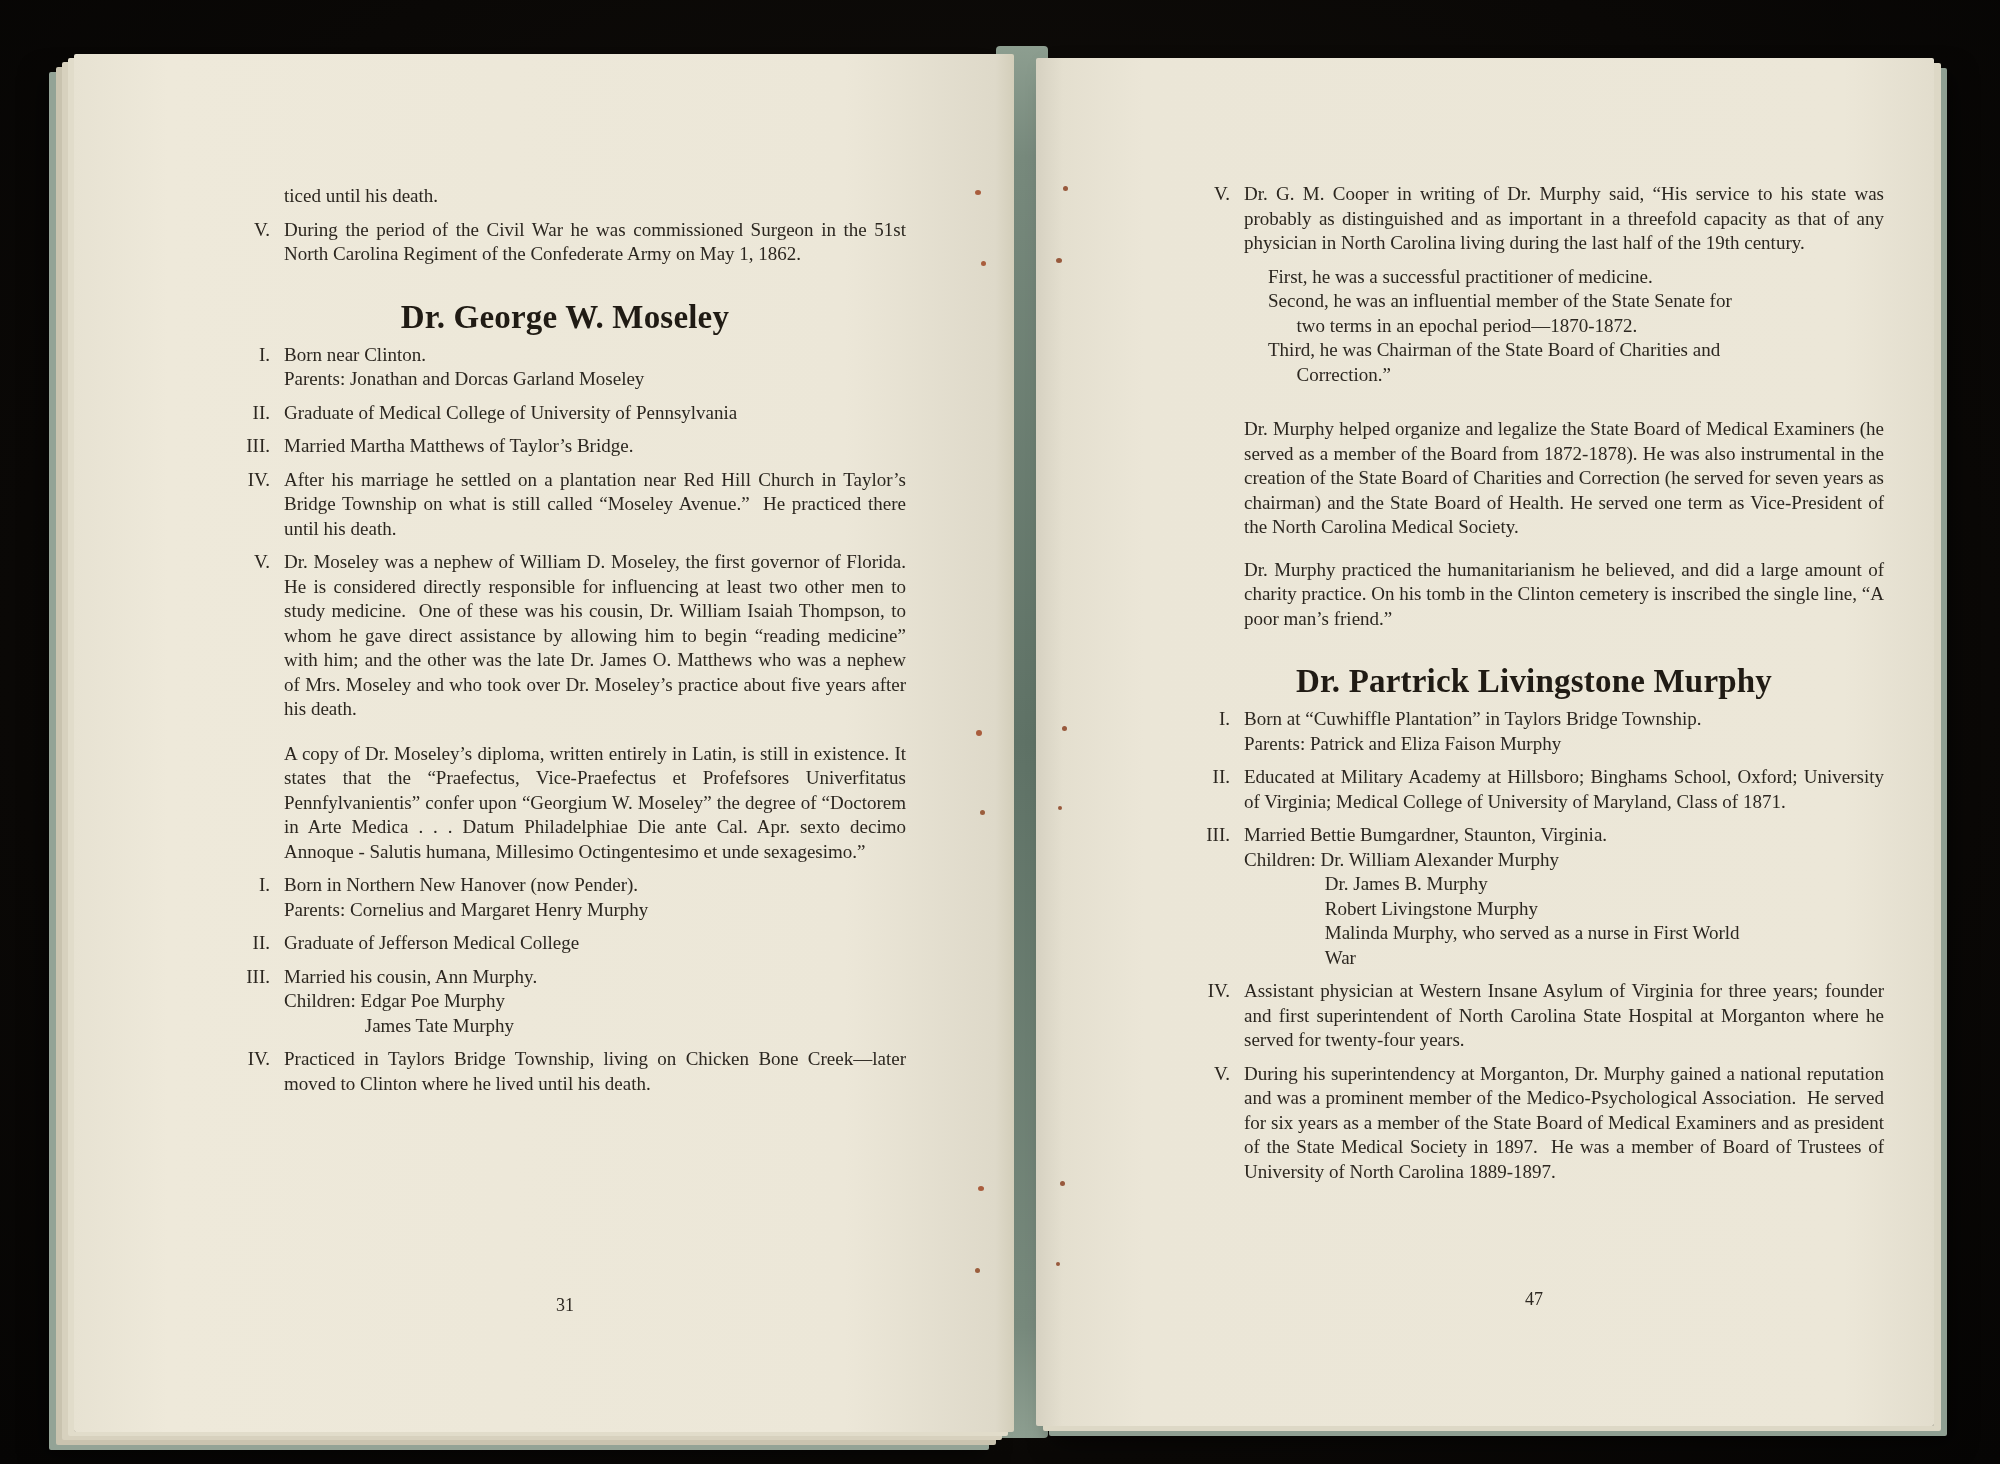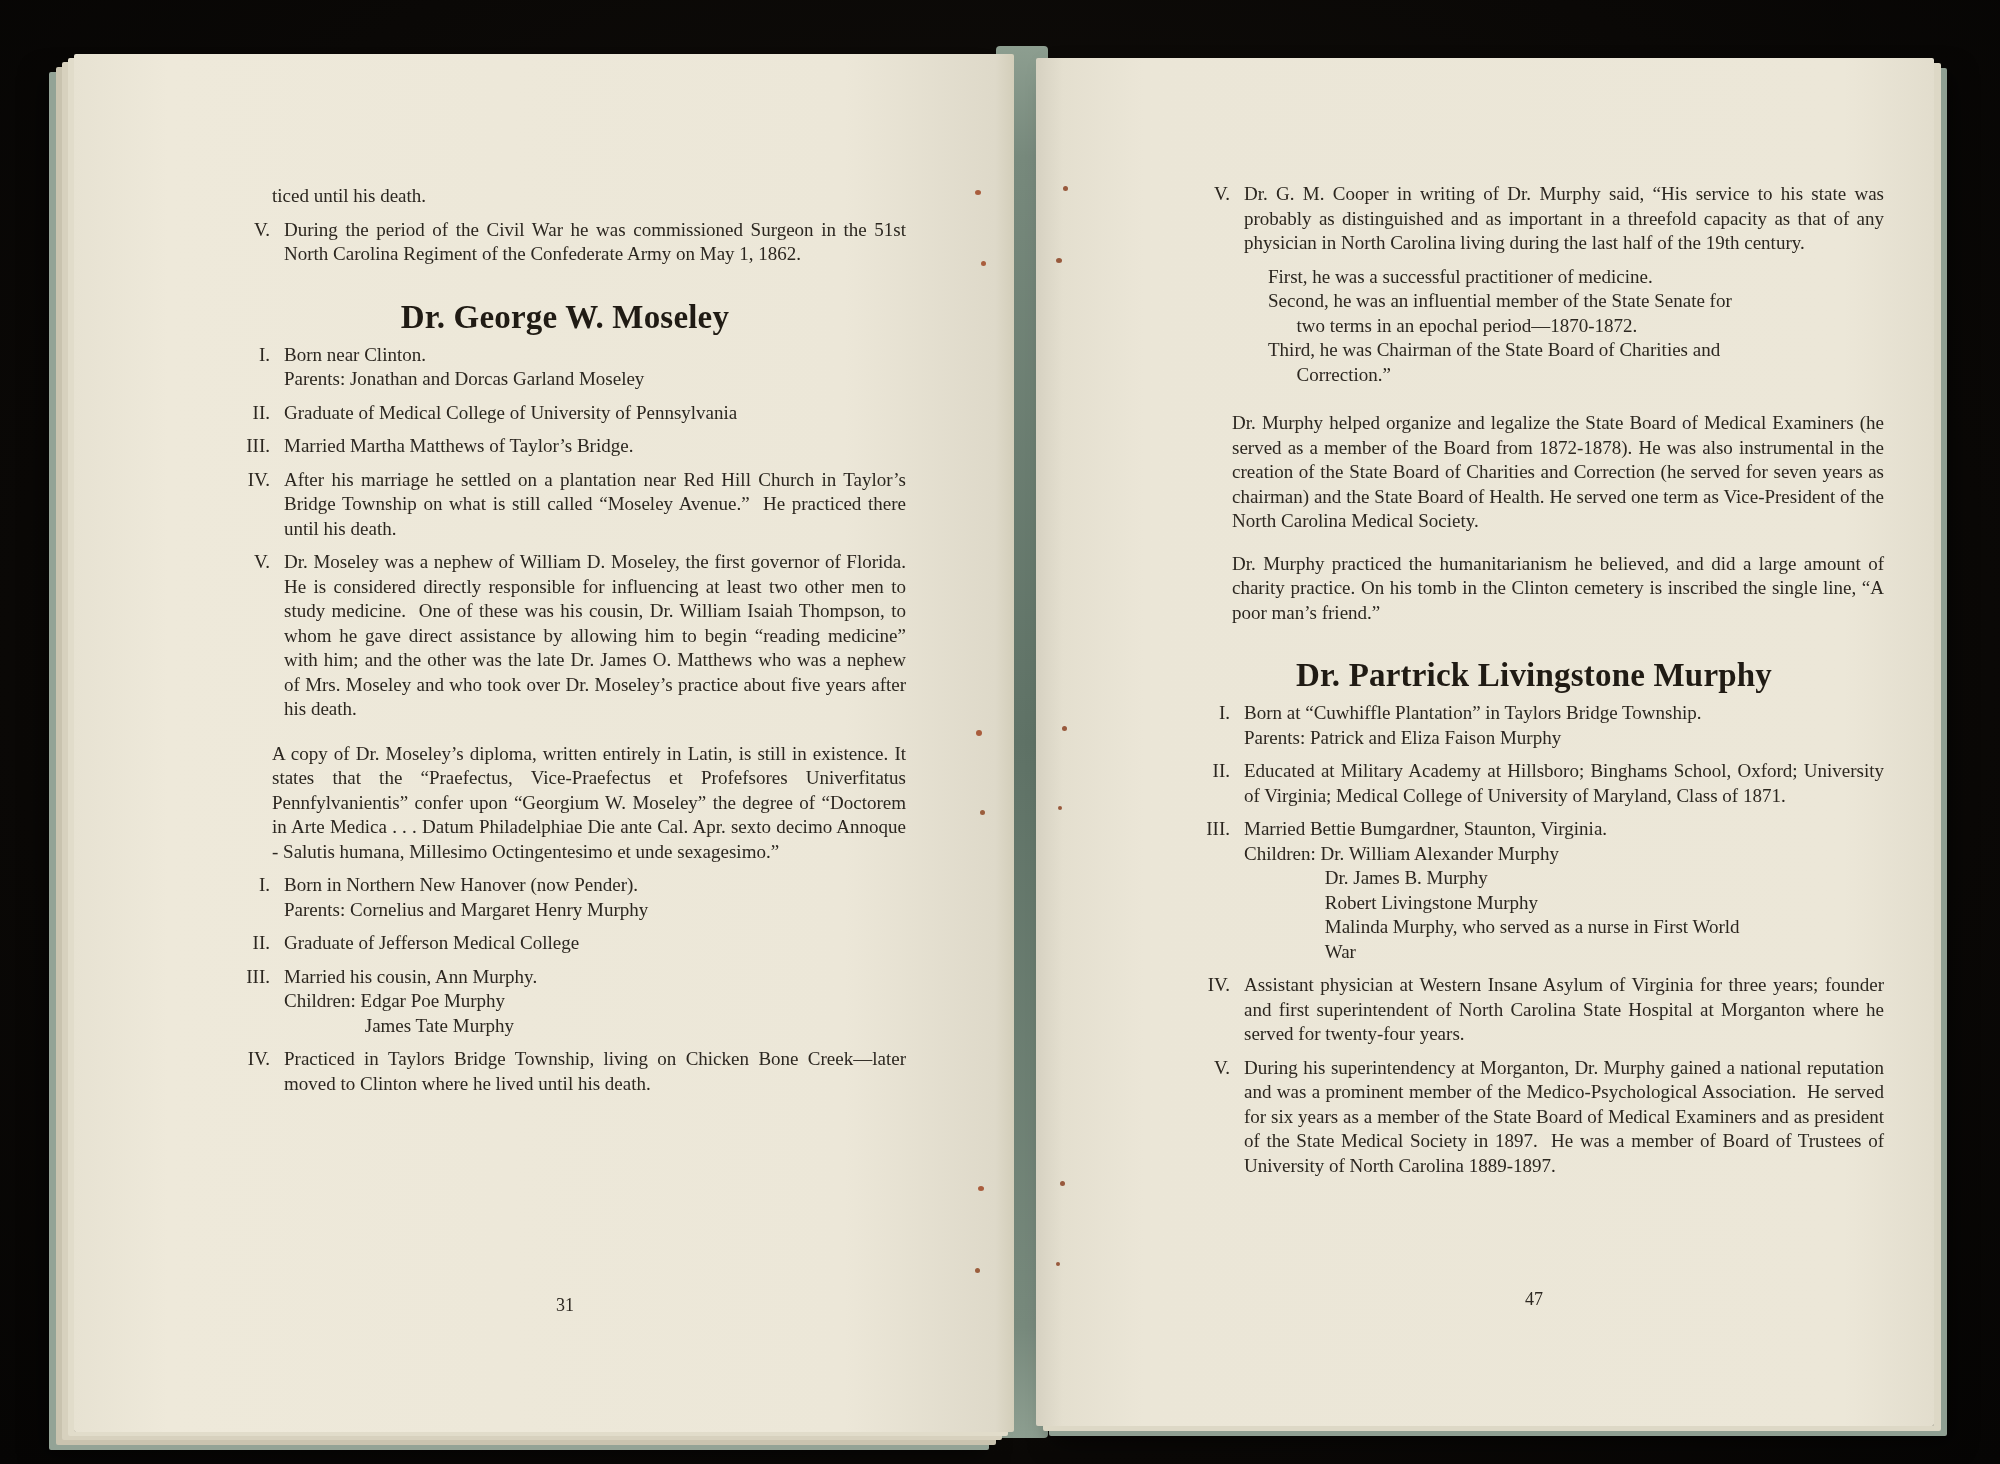--- a/index.html
+++ b/index.html
@@ -30,24 +30,24 @@
   }
   .content-left  { left:150px; right:108px; top:130px; bottom:58px; }
   .content-right { left:148px; right:50px;  top:124px; bottom:58px; }
 
   .item { display:flex; margin-bottom:9px; }
   .num {
     flex:none; width:46px; text-align:right; padding-right:14px;
     white-space:nowrap;
   }
   .itext { flex:1; text-align:justify; white-space:pre-wrap; }
-  .para  { margin-left:48px; text-align:justify; margin-bottom:9px; }
+  .para  { margin-left:60px; text-align:justify; margin-bottom:9px; }
   .para.gap-top { margin-top:20px; }
   .sublist {
-    margin-left:84px; margin-bottom:24px; margin-top:2px;
+    margin-left:84px; margin-bottom:30px; margin-top:2px;
     white-space:pre-wrap; text-align:left;
   }
   .bio-heading {
     margin:30px 0 6px; text-align:center;
     font-family:Liberation Serif, serif;
     font-weight:bold; font-size:33px; line-height:40px; color:#201b14;
     letter-spacing:.2px;
   }
   .bio-dates {
     text-align:center; font-weight:bold; font-size:19px;

